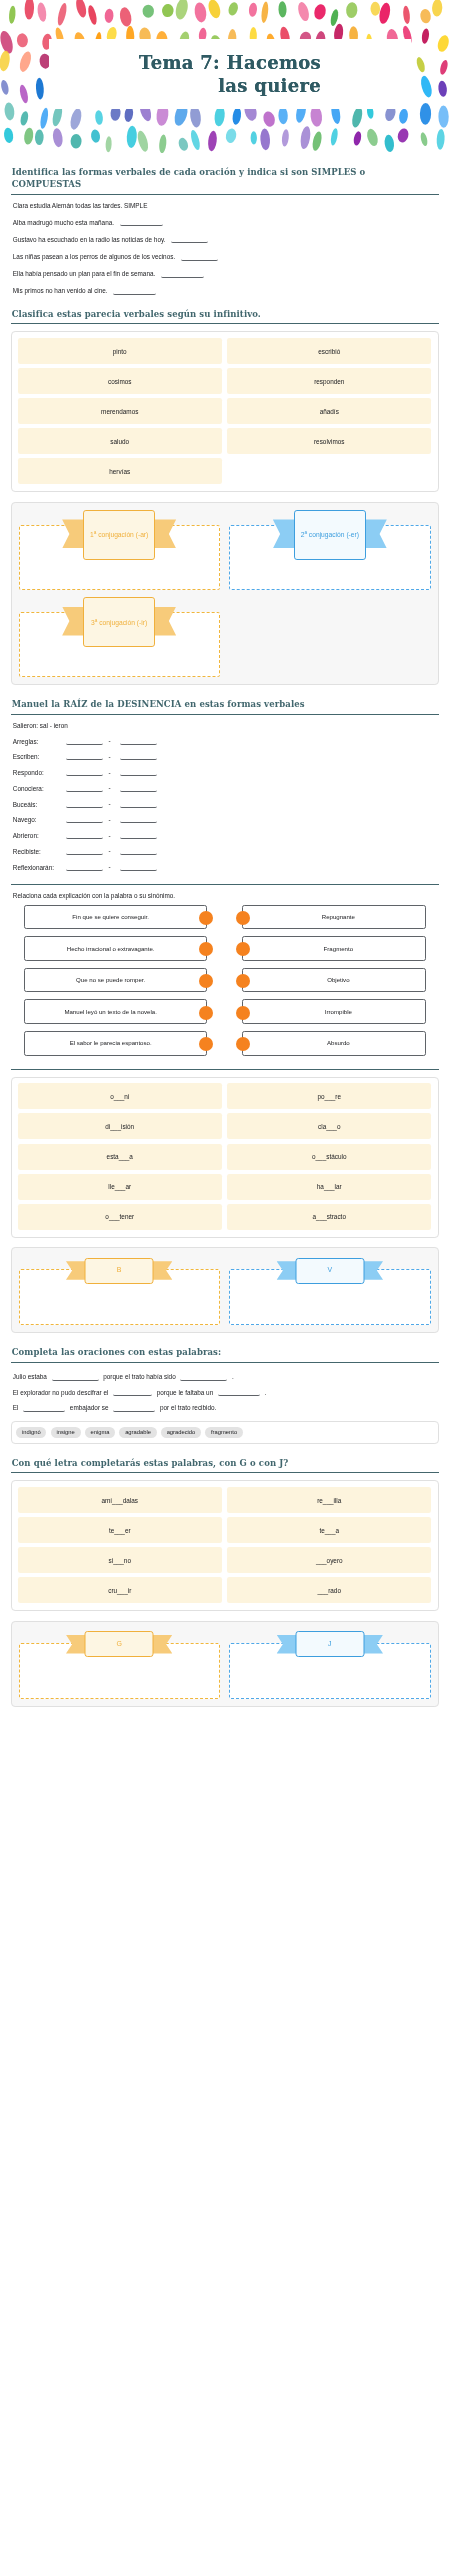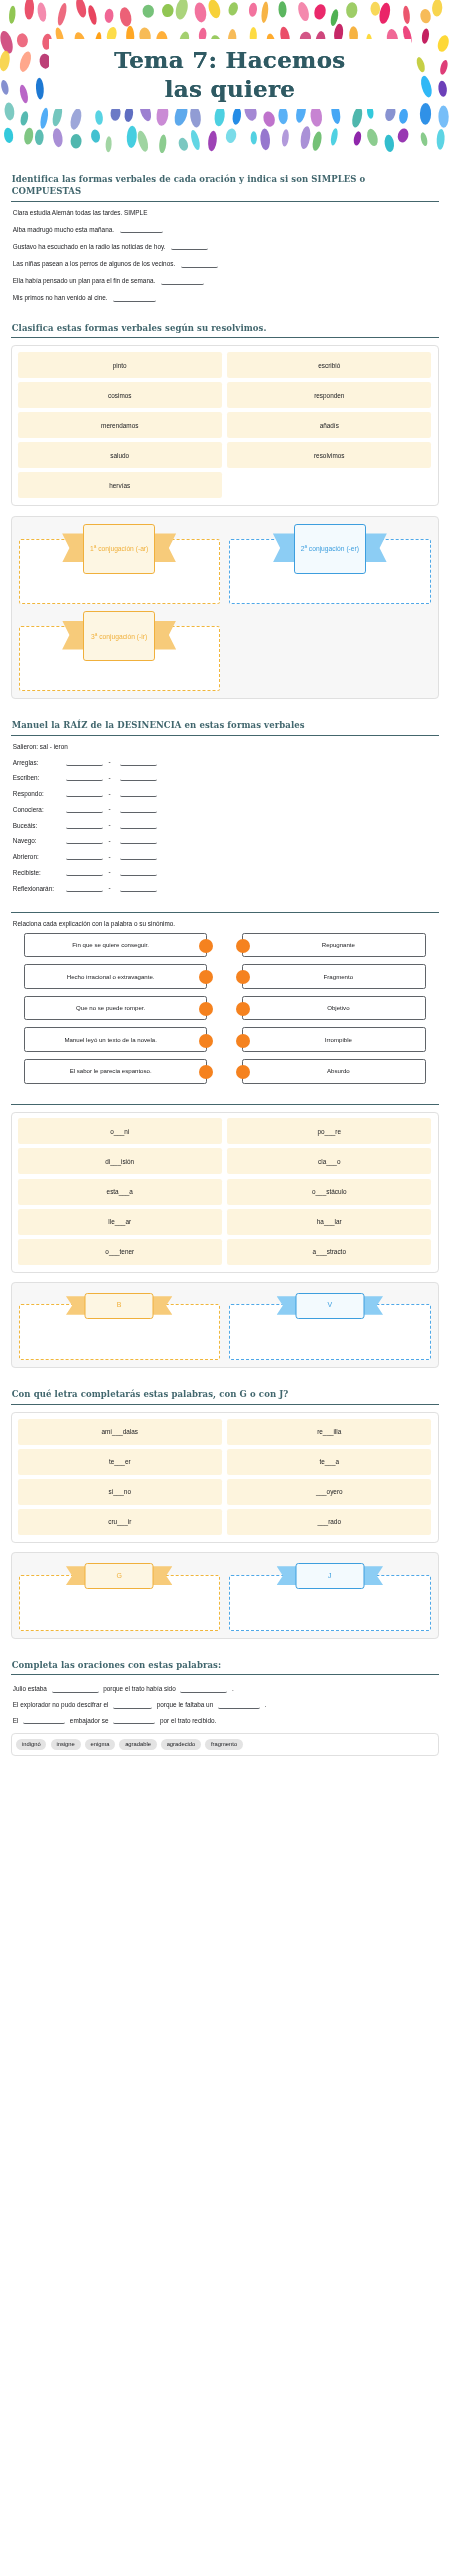--- a/index.html
+++ b/index.html
@@ -32,33 +32,33 @@
     top: 39px;
     width: 362px;
     height: 70px;
     background: #ffffff;
     display: flex;
     align-items: center;
     justify-content: center;
   }
   .hero-title {
     font-family: "DejaVu Serif", serif;
-    font-size: 23px;
+    font-size: 18px;
     line-height: 1.28;
     font-weight: 700;
-    text-align: center;
+    text-align: right;
     color: #2f5a63;
     letter-spacing: 0.3px;
     text-shadow: 0 0 0.4px #2f5a63;
   }
 
   
   .sheet { padding: 0 10.5px 17.5px 10.5px; }
 
-  .block { margin-top: 20px; }
+  .block { margin-top: 13px; }
 
   .q-title {
     font-family: "DejaVu Serif", serif;
     font-size: 8.5px;
     line-height: 1.42;
     font-weight: 700;
     color: #41666d;
     letter-spacing: 0.1px;
     padding: 0 1.2px 3.5px 1.2px;
   }
@@ -503,21 +503,21 @@
         <span class="blank w-md"></span>
       </div>
       <div class="sent-row">
         <span class="sent-text">Mis primos no han venido al cine.</span>
         <span class="blank w-md"></span>
       </div>
     </div>
   </section>
 
   <section class="block">
-    <div class="q-title">Clasifica estas formas verbales según su resolvimos.</div>
+    <div class="q-title">Clasifica estas parecia verbales según su infinitivo.</div>
     <hr class="rule">
 
     <div class="tilecard">
       <div class="tile-grid">
         <div class="tile">pinto</div>
         <div class="tile">escribió</div>
         <div class="tile">cosimos</div>
         <div class="tile">responden</div>
         <div class="tile">merendamos</div>
         <div class="tile">añadís</div>
@@ -718,20 +718,58 @@
             <div class="ribbon-flag-l"></div>
             <div class="ribbon-flag-r"></div>
             <div class="ribbon-body">V</div>
           </div>
         </div>
       </div>
     </div>
   </section>
 
   <section class="block">
+    <div class="q-title">Completa las oraciones con estas palabras:</div>
+    <hr class="rule">
+
+    <div class="fill-list">
+      <div class="fill-row">
+        <span>Julio estaba</span>
+        <span class="inline-blank ib-80"></span>
+        <span>porque el trato había sido</span>
+        <span class="inline-blank ib-80"></span>
+        <span>.</span>
+      </div>
+      <div class="fill-row">
+        <span>El explorador no pudo descifrar el</span>
+        <span class="inline-blank ib-66"></span>
+        <span>porque le faltaba un</span>
+        <span class="inline-blank ib-72"></span>
+        <span>.</span>
+      </div>
+      <div class="fill-row">
+        <span>El</span>
+        <span class="inline-blank ib-72"></span>
+        <span>embajador se</span>
+        <span class="inline-blank ib-72"></span>
+        <span>por el trato recibido.</span>
+      </div>
+    </div>
+
+    <div class="wordbank">
+      <span class="chip">indignó</span>
+      <span class="chip">insigne</span>
+      <span class="chip">enigma</span>
+      <span class="chip">agradable</span>
+      <span class="chip">agradecido</span>
+      <span class="chip">fragmento</span>
+    </div>
+  </section>
+
+  <section class="block">
     <div class="q-title">Con qué letra completarás estas palabras, con G o con J?</div>
     <hr class="rule">
 
     <div class="tilecard">
       <div class="tile-grid">
         <div class="tile">amí___dalas</div>
         <div class="tile">re___illa</div>
         <div class="tile">te___er</div>
         <div class="tile">te___a</div>
         <div class="tile">si___no</div>
@@ -756,52 +794,14 @@
           <div class="ribbon small blue">
             <div class="ribbon-flag-l"></div>
             <div class="ribbon-flag-r"></div>
             <div class="ribbon-body">J</div>
           </div>
         </div>
       </div>
     </div>
   </section>
 
-  <section class="block">
-    <div class="q-title">Completa las oraciones con estas palabras:</div>
-    <hr class="rule">
-
-    <div class="fill-list">
-      <div class="fill-row">
-        <span>Julio estaba</span>
-        <span class="inline-blank ib-80"></span>
-        <span>porque el trato había sido</span>
-        <span class="inline-blank ib-80"></span>
-        <span>.</span>
-      </div>
-      <div class="fill-row">
-        <span>El explorador no pudo descifrar el</span>
-        <span class="inline-blank ib-66"></span>
-        <span>porque le faltaba un</span>
-        <span class="inline-blank ib-72"></span>
-        <span>.</span>
-      </div>
-      <div class="fill-row">
-        <span>El</span>
-        <span class="inline-blank ib-72"></span>
-        <span>embajador se</span>
-        <span class="inline-blank ib-72"></span>
-        <span>por el trato recibido.</span>
-      </div>
-    </div>
-
-    <div class="wordbank">
-      <span class="chip">indignó</span>
-      <span class="chip">insigne</span>
-      <span class="chip">enigma</span>
-      <span class="chip">agradable</span>
-      <span class="chip">agradecido</span>
-      <span class="chip">fragmento</span>
-    </div>
-  </section>
-
 </div>
 
 
 </body></html>

